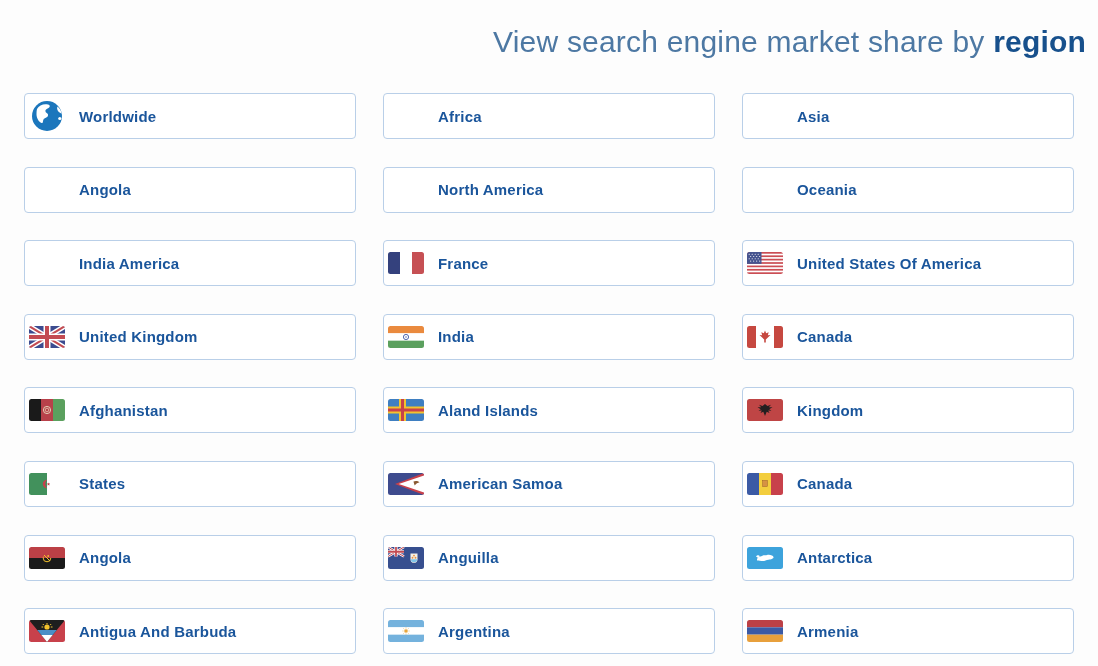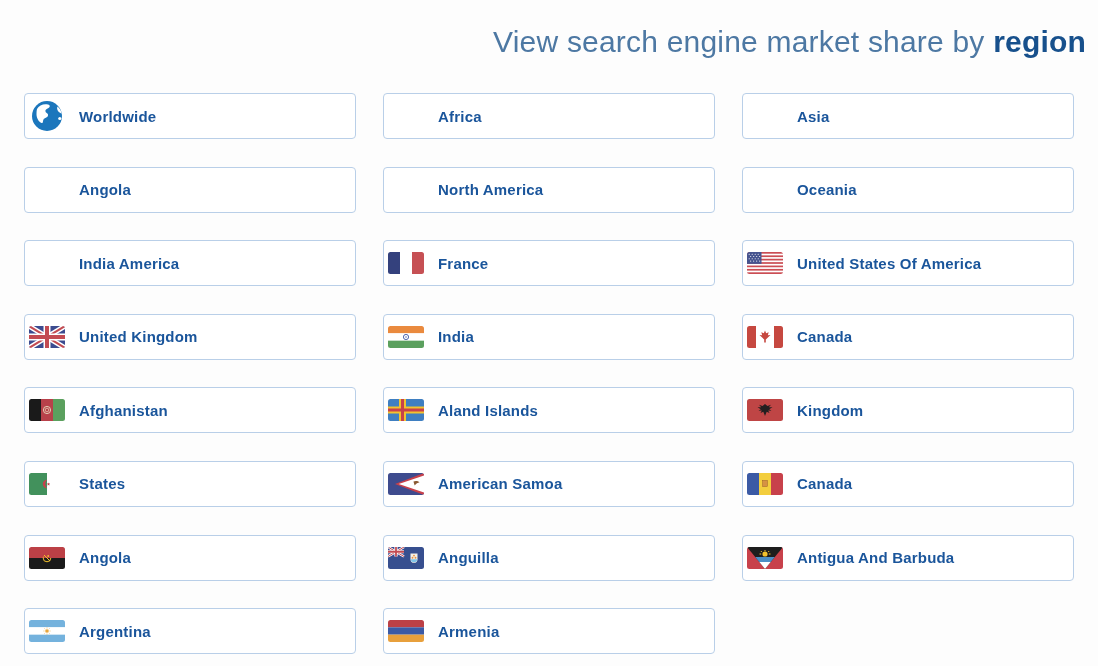--- a/index.html
+++ b/index.html
@@ -264,20 +264,30 @@
           <circle cx="26" cy="8.6" r="0.95" fill="#e8923f"></circle>
           <circle cx="24.5" cy="10.8" r="0.95" fill="#e8923f"></circle>
           <circle cx="27.5" cy="10.8" r="0.95" fill="#e8923f"></circle>
         </svg>
       </span>
       <span class="label">Anguilla</span>
     </button>
     <button class="region-btn">
       <span class="icon">
         <svg class="flag" width="36" height="22" viewBox="0 0 36 22">
+          <rect width="36" height="22" fill="#3da3dc"></rect>
+          <path d="M9 9.5 C10 7.8 12.2 7.8 12.8 9.2 L11.2 11 Z" fill="#fff"></path>
+          <path d="M10 13 C10 10 13 9.5 15 9 C16 7.5 18 8.5 20 8 C23 7.3 26 8.5 26.5 10 C27 11.5 24 12.7 21.5 12.7 C19 12.7 17.5 14.5 14.5 14 C12 13.6 10 14 10 13 Z" fill="#fff"></path>
+        </svg>
+      </span>
+      <span class="label">Antarctica</span>
+    </button>
+    <button class="region-btn">
+      <span class="icon">
+        <svg class="flag" width="36" height="22" viewBox="0 0 36 22">
           <rect width="36" height="22" fill="#c8414b"></rect>
           <polygon points="0,0 36,0 18,22" fill="#1e1e1e"></polygon>
           <polygon points="8.2,10 27.8,10 23.7,15 12.3,15" fill="#4b8fc6"></polygon>
           <polygon points="12.3,15 23.7,15 18,22" fill="#fff"></polygon>
           <circle cx="18" cy="7" r="2.6" fill="#f3c22d"></circle>
           <path d="M18 3 V4.2 M13.8 4 L14.8 5 M22.2 4 L21.2 5 M12.5 7 H14.2 M23.5 7 H21.8" stroke="#f3c22d" stroke-width="1"></path>
         </svg>
       </span>
       <span class="label">Antigua And Barbuda</span>
     </button>

